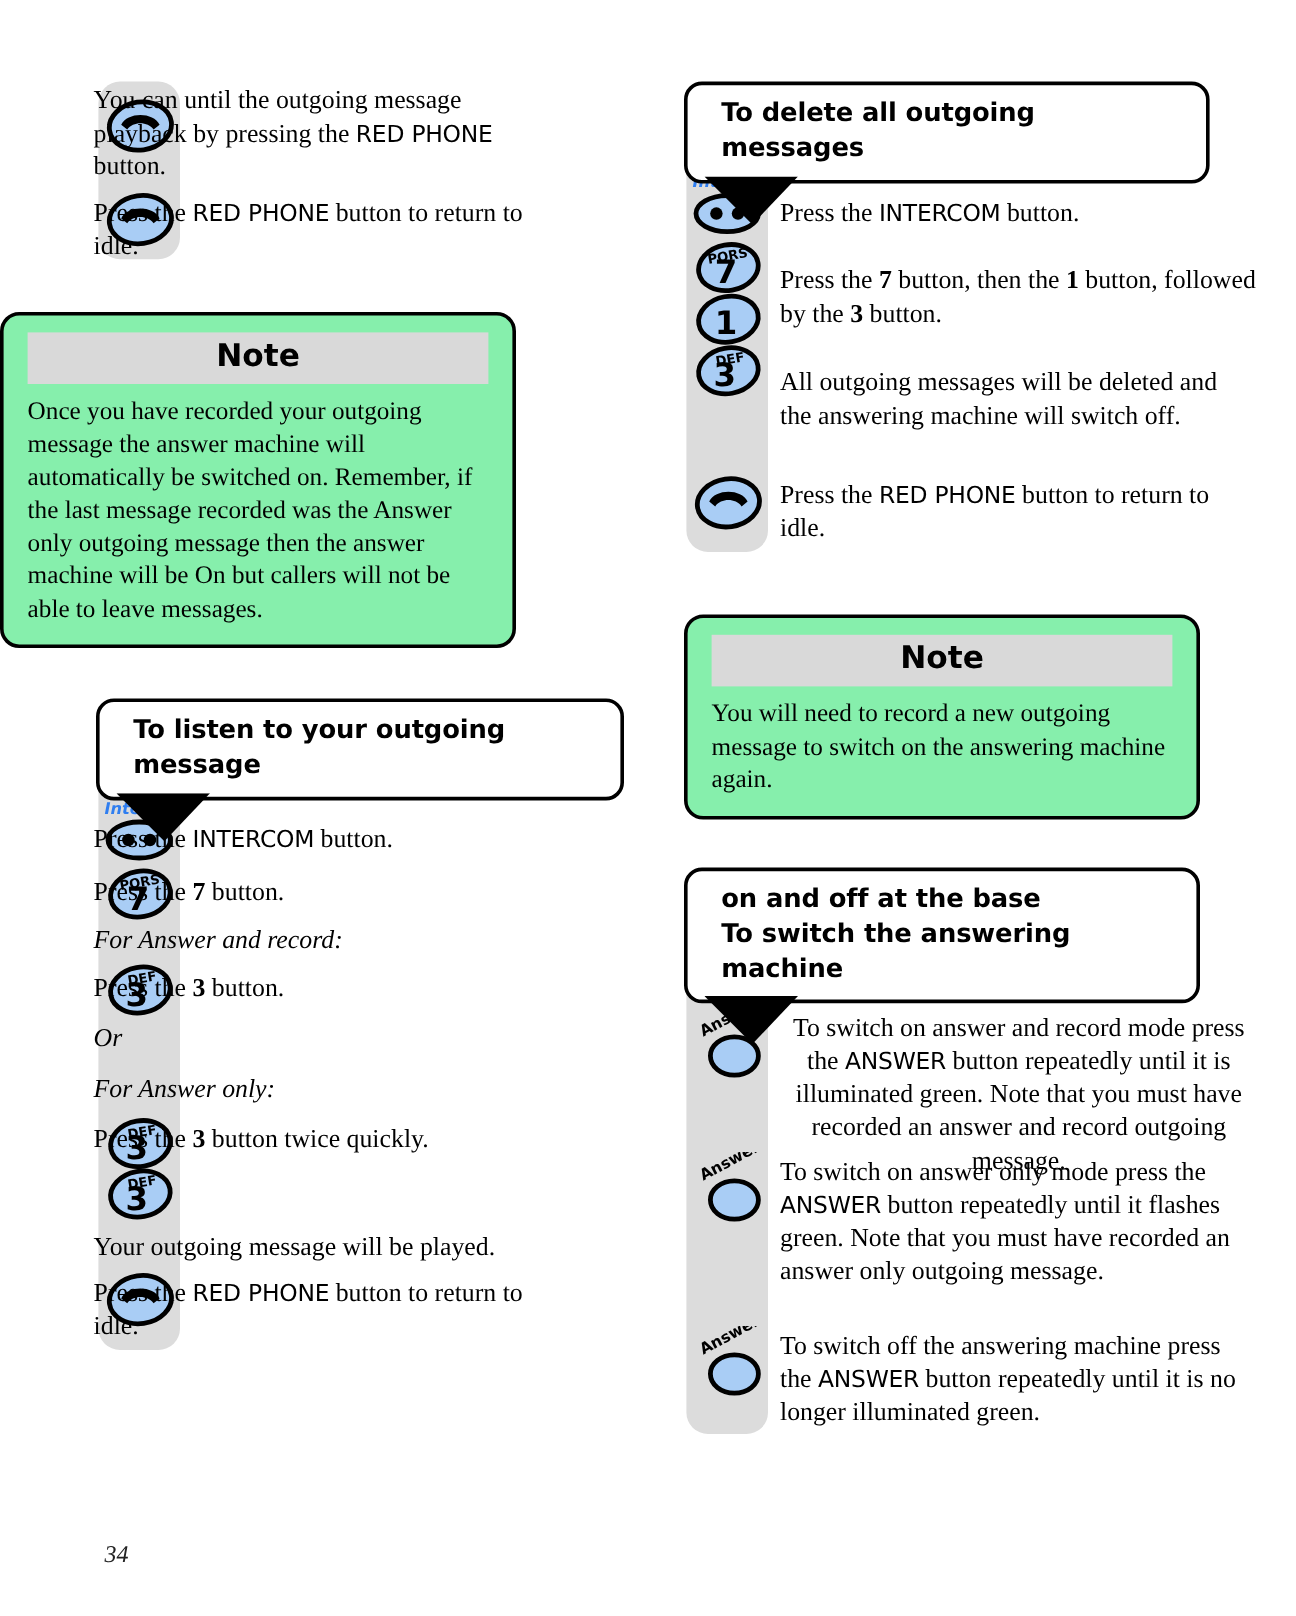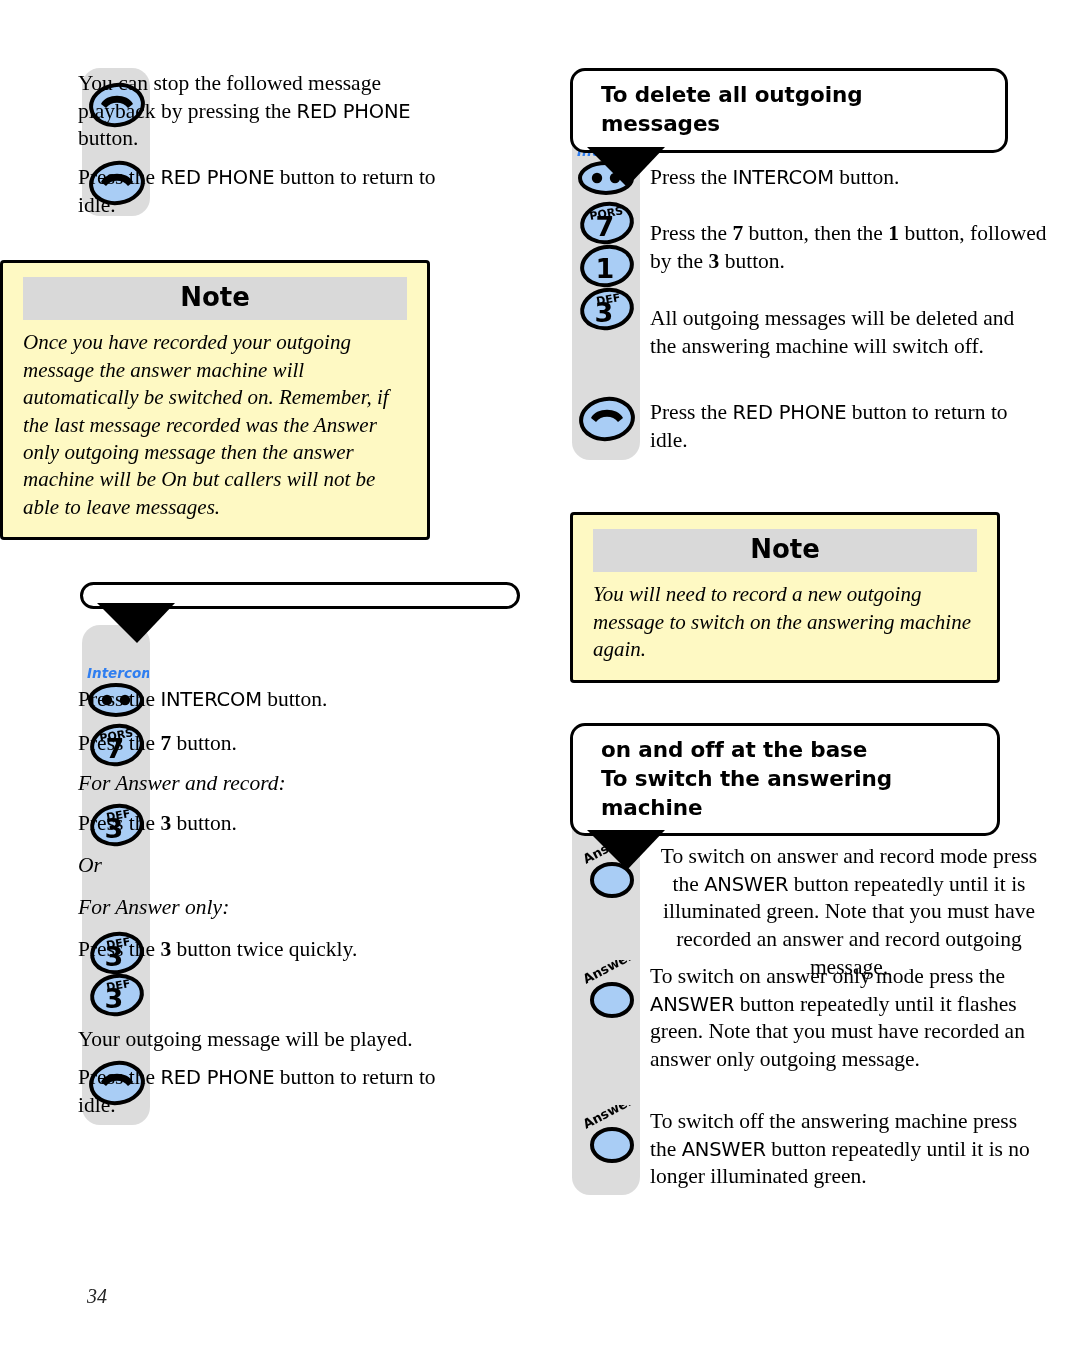--- a/index.html
+++ b/index.html
@@ -55,38 +55,37 @@
     z-index:4;
     pointer-events:none;
   }
 
   
   .note{
     position:absolute;
     left:0;
     box-sizing:border-box;
     border:3.5px solid #000;
-    border-radius:4px;
-    background:#fef9c3;
+    border-radius:16px;
+    background:#86efac;
     z-index:3;
     padding:14px 16px 16px 16px;
   }
   .note-band{
     background:#d9d9d9;
     text-align:center;
     font-family:"DejaVu Sans", sans-serif;
     font-weight:700;
     font-size:26px;
     line-height:1.36;
     padding:3px 0 5px 0;
     margin:0 4px 9px 4px;
   }
   .note-body{
     font-family:"Liberation Serif", serif;
-    font-style:italic;
     font-size:21px;
     line-height:1.305;
     padding:0 4px;
   }
 
   
   .row{position:absolute;left:0;width:460px;z-index:2;}
   .rtext{
     position:absolute;
     left:78px;
@@ -149,21 +148,21 @@
   <div class="rail" style="left:82px;top:68px;height:148px;"></div>
 
   <div class="icon" style="left:88px;top:82px;">
     <svg class="ico-svg" width="58" height="46" viewBox="0 0 58 46">
       <ellipse class="blue" cx="29" cy="23" rx="26" ry="20" transform="rotate(-8 29 23)"></ellipse>
       <path d="M13 22 C18 11, 40 11, 45 22 L40 26 C35 19, 23 19, 18 26 Z" fill="#000"></path>
     </svg>
   </div>
   <div class="row" style="top:70px;">
     <div class="rtext">
-      <span>You can stop the followed message</span>
+      <span>You can until the outgoing message</span>
       <span>playback by pressing the </span><b>RED PHONE</b>
       <span>button.</span>
     </div>
   </div>
 
   <div class="icon" style="left:88px;top:160px;">
     <svg class="ico-svg" width="58" height="46" viewBox="0 0 58 46">
       <ellipse class="blue" cx="29" cy="23" rx="26" ry="20" transform="rotate(-8 29 23)"></ellipse>
       <path d="M13 22 C18 11, 40 11, 45 22 L40 26 C35 19, 23 19, 18 26 Z" fill="#000"></path>
     </svg>
@@ -173,20 +172,21 @@
   </div>
 
   <div class="note" style="top:260px;width:430px;">
     <div class="note-band">Note</div>
     <div class="note-body">Once you have recorded your outgoing message the answer machine will automatically be switched on. Remember, if the last message recorded was the Answer only outgoing message then the answer machine will be On but callers will not be able to leave messages.</div>
   </div>
 
   <div class="rail" style="left:82px;top:625px;height:500px;"></div>
 
   <div class="bubble" style="left:80px;top:582px;width:440px;">
+    <div class="htxt">To listen to your outgoing message</div>
     <svg class="tail" viewBox="0 0 78 42">
       <path d="M0 0 L78 0 L40 40 Z" fill="#000"></path>
       <path d="M7 -6 L64 -6 L39 27 Z" fill="#fff" opacity="0"></path>
     </svg>
   </div>
 
   <div class="icon" style="left:85px;top:664px;">
     <svg class="ico-svg" width="64" height="56" viewBox="0 0 64 56">
       <text class="intercomlab" x="2" y="14">Intercom</text>
       <ellipse class="blue" cx="31" cy="36" rx="26" ry="15"></ellipse>

